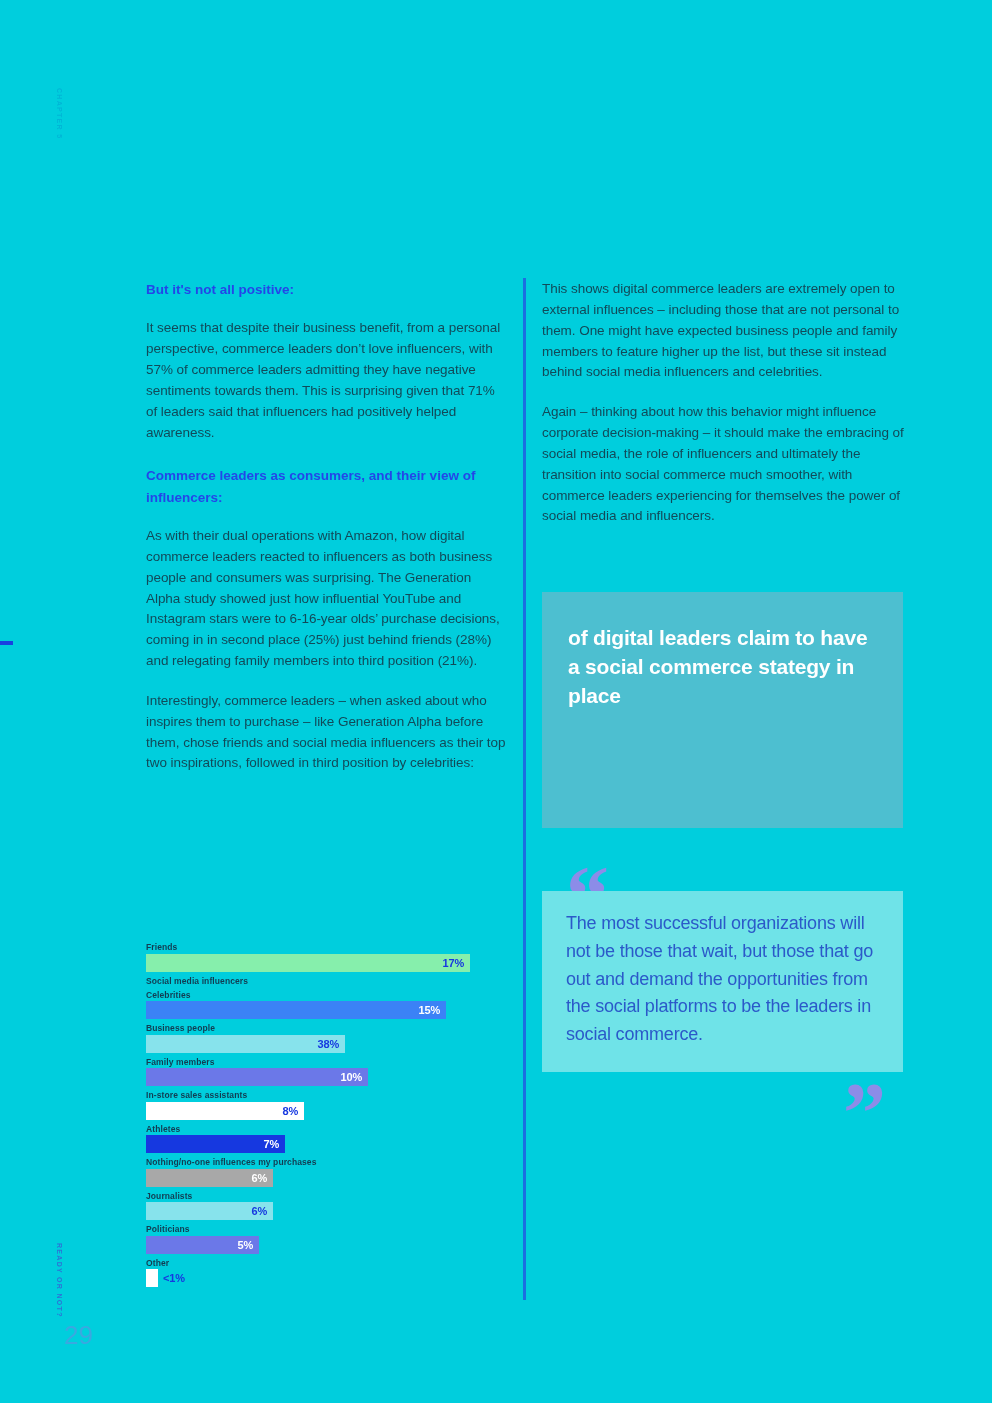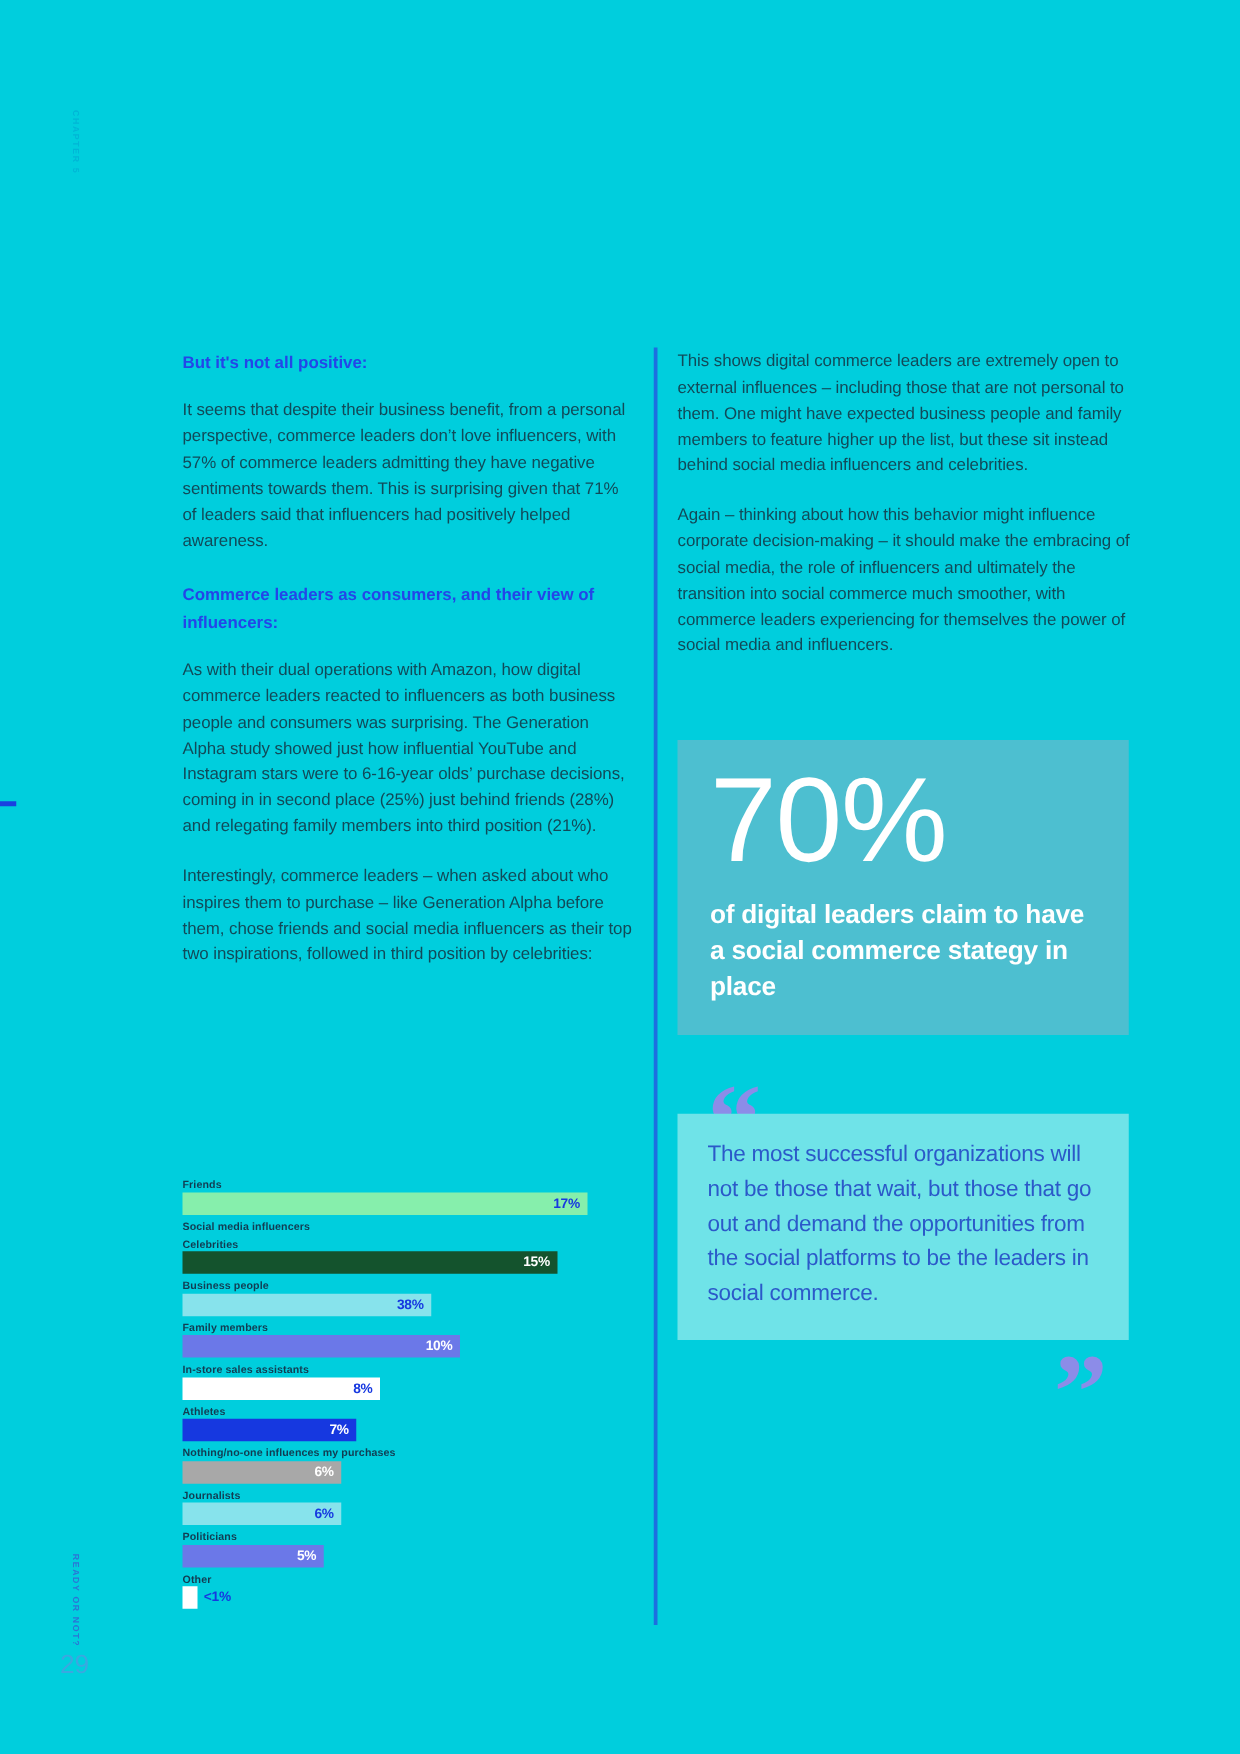--- a/index.html
+++ b/index.html
@@ -22,22 +22,22 @@
     font-size:7px; letter-spacing:1.3px; font-weight:700;
     color:#00B6D6; white-space:nowrap;
   }
   .rail-title{
     position:absolute; left:63px; top:1243px;
     transform:rotate(90deg); transform-origin:left top;
     font-size:7px; letter-spacing:1.3px; font-weight:700;
     color:#2B74D6; white-space:nowrap;
   }
   .page-number{
-    position:absolute; left:48px; top:1320px;
-    font-size:21px; color:#3AA8E0; font-weight:300;
+    position:absolute; left:64px; top:1320px;
+    font-size:26px; color:#3AA8E0; font-weight:300;
   }
 
   
   .col-divider{
     position:absolute; left:523px; top:278px;
     width:3px; height:1022px; background:#1C6FE0;
   }
 
   
   .col-left{
@@ -137,21 +137,20 @@
   <p class="body-text">As with their dual operations with Amazon, how digital commerce leaders reacted to influencers as both business people and consumers was surprising. The Generation Alpha study showed just how influential YouTube and Instagram stars were to 6-16-year olds’ purchase decisions, coming in in second place (25%) just behind friends (28%) and relegating family members into third position (21%).</p>
   <p class="body-text">Interestingly, commerce leaders – when asked about who inspires them to purchase – like Generation Alpha before them, chose friends and social media influencers as their top two inspirations, followed in third position by celebrities:</p>
 </div>
 
 <div class="col-right">
   <p class="body-text">This shows digital commerce leaders are extremely open to external influences – including those that are not personal to them. One might have expected business people and family members to feature higher up the list, but these sit instead behind social media influencers and celebrities.</p>
   <p class="body-text">Again – thinking about how this behavior might influence corporate decision-making – it should make the embracing of social media, the role of influencers and ultimately the transition into social commerce much smoother, with commerce leaders experiencing for themselves the power of social media and influencers.</p>
 </div>
 
 <div class="stat-box">
-  <div class="stat-number">70%</div>
   <div class="stat-caption">of digital leaders claim to have a social commerce stategy in place</div>
 </div>
 
 <div class="quote-wrap">
   <div class="quote-mark open">“</div>
   <div class="quote-box"></div>
   <div class="quote-text">The most successful organizations will not be those that wait, but those that go out and demand the opportunities from the social platforms to be the leaders in social commerce.</div>
   <div class="quote-mark close">”</div>
 </div>
 
@@ -160,21 +159,21 @@
       <div class="chart-label">Friends</div>
       <div class="chart-bar" style="width: 324px; background: #86efac;">
         <span class="chart-value" style="color: rgb(22, 56, 224);">17%</span>
       </div>
     </div>
     <div class="chart-row">
       <div class="chart-label">Social media influencers</div>
     </div>
     <div class="chart-row">
       <div class="chart-label">Celebrities</div>
-      <div class="chart-bar" style="width: 300px; background: #14532d;">
+      <div class="chart-bar" style="width: 300px; background: #3b82f6;">
         <span class="chart-value" style="color: rgb(255, 255, 255);">15%</span>
       </div>
     </div>
     <div class="chart-row">
       <div class="chart-label">Business people</div>
       <div class="chart-bar" style="width: 199px; background: rgb(135, 227, 236);">
         <span class="chart-value" style="color: rgb(22, 56, 224);">38%</span>
       </div>
     </div>
     <div class="chart-row">

